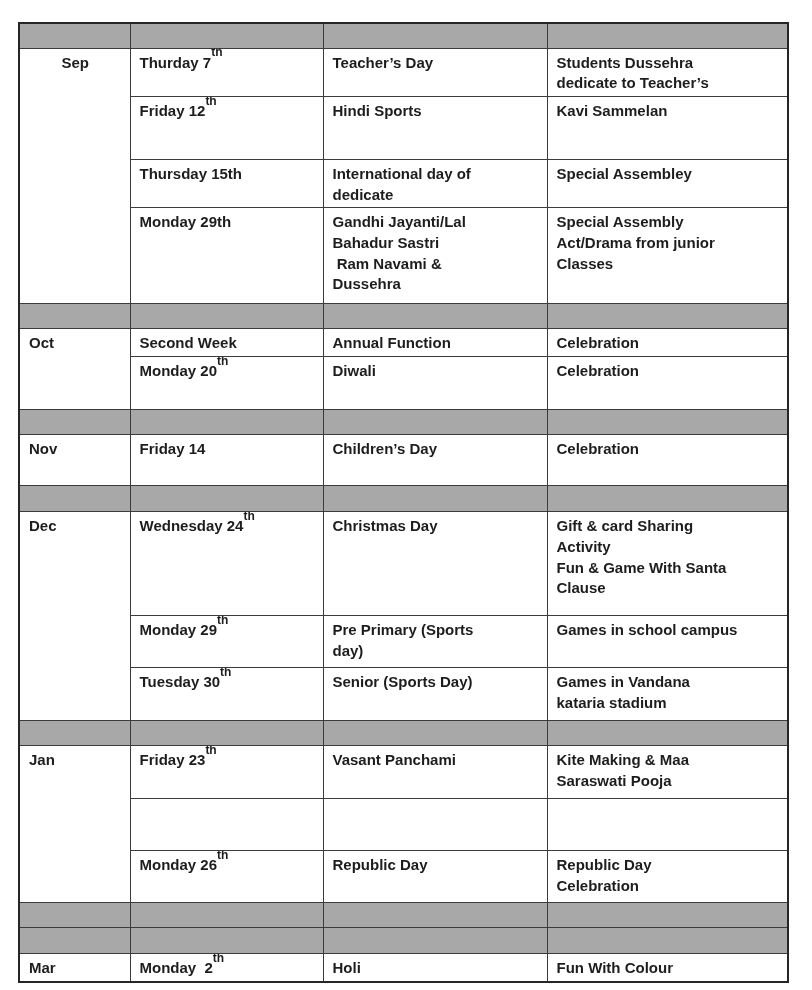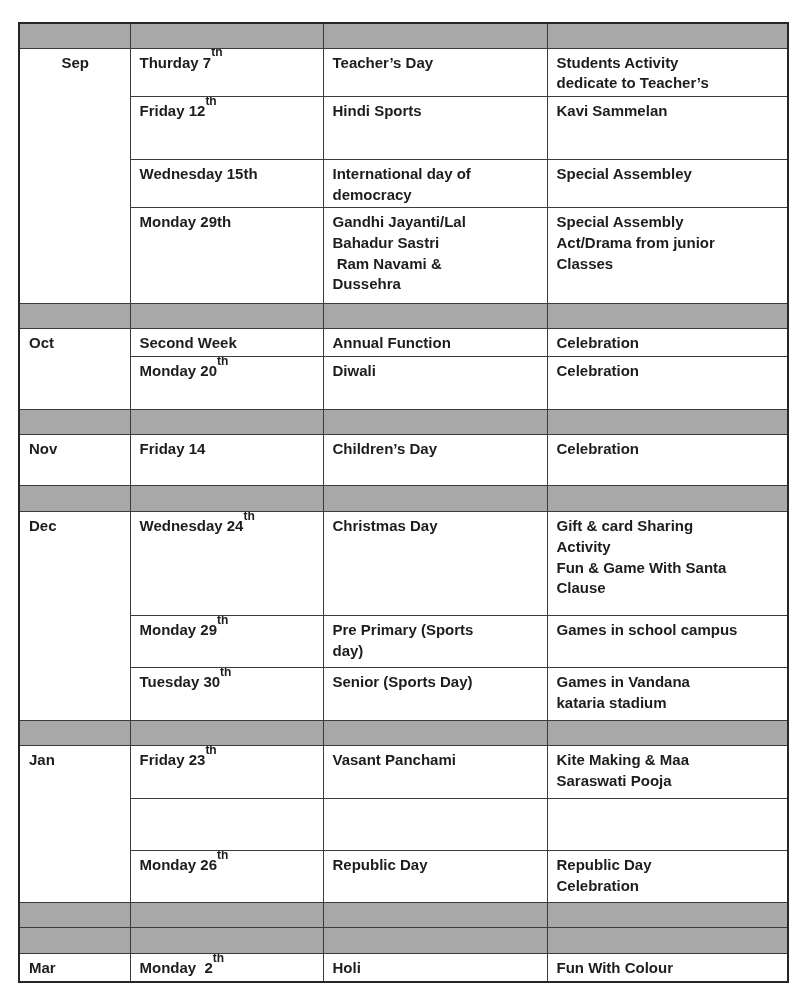--- a/index.html
+++ b/index.html
@@ -58,32 +58,32 @@
       <td class="g"></td>
       <td class="g"></td>
       <td class="g"></td>
       <td class="g"></td>
     </tr>
 
     <tr style="height:44px">
       <td class="month center" rowspan="4">Sep</td>
       <td><span>Thurday 7</span><sup class="sup">th</sup></td>
       <td>Teacher’s Day</td>
-      <td>Students Activity
+      <td>Students Dussehra
 dedicate to Teacher’s</td>
     </tr>
     <tr style="height:63px">
       <td><span>Friday 12</span><sup class="sup">th</sup></td>
       <td>Hindi Sports</td>
       <td>Kavi Sammelan</td>
     </tr>
     <tr style="height:43px">
-      <td><span>Wednesday 15th</span><sup class="sup"></sup></td>
+      <td><span>Thursday 15th</span><sup class="sup"></sup></td>
       <td>International day of
-democracy</td>
+dedicate</td>
       <td>Special Assembley</td>
     </tr>
     <tr style="height:96px">
       <td><span>Monday 29th</span><sup class="sup"></sup></td>
       <td class="lh">Gandhi Jayanti/Lal
 Bahadur Sastri
  Ram Navami &amp;
 Dussehra</td>
       <td>Special Assembly
 Act/Drama from junior

